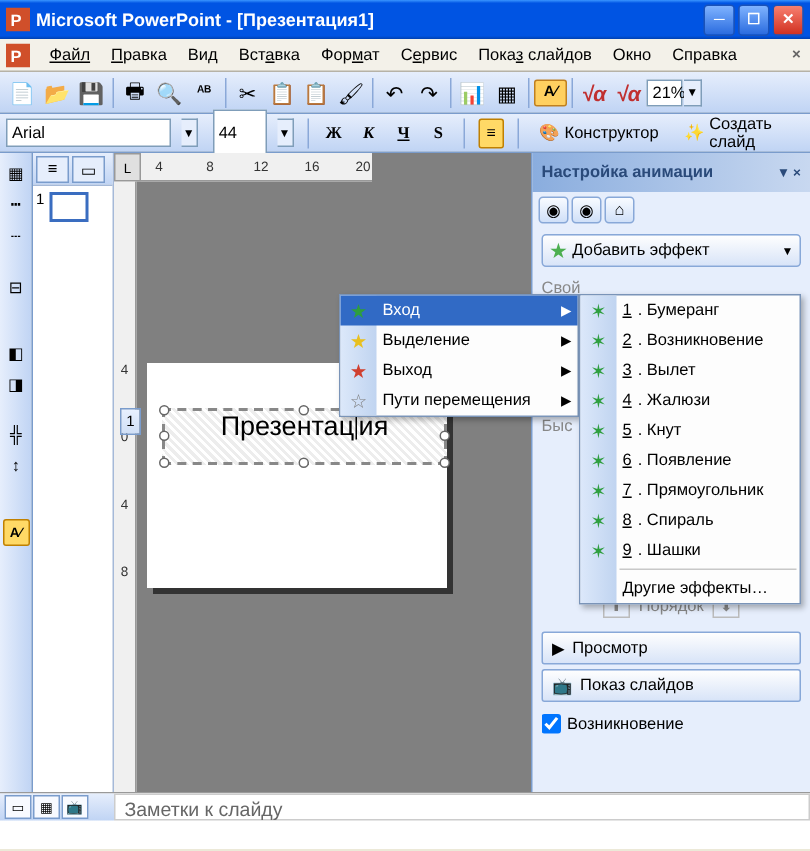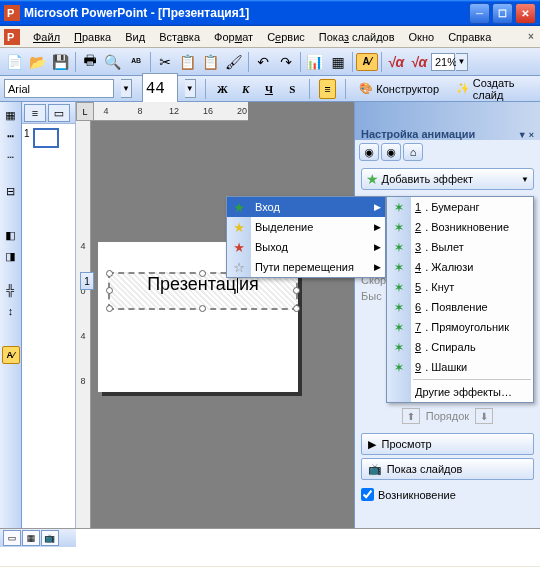--- a/index.html
+++ b/index.html
@@ -19,21 +19,21 @@
 .menubar .mdi-close { margin-left: auto; width: 14px; height: 14px; font-size: 10px; font-weight:bold; color:#666; display:flex; align-items:center; justify-content:center; }
 
 .toolbar { height: 28px; background: linear-gradient(to bottom, #e6eefc, #c0d4f4); display: flex; align-items: center; padding: 2px 4px; border-bottom: 1px solid #7a9ccc; gap: 1px; }
 .tbtn { width: 22px; height: 22px; display: flex; align-items: center; justify-content: center; border-radius: 2px; font-size: 14px; }
 .sep { width: 1px; height: 20px; background: #8aa8d8; margin: 0 2px; }
 .zoom-box { width: 24px; height: 18px; background: white; border: 1px solid #7f9db9; font-size: 11px; padding: 0 3px; display: flex; align-items: center; }
 .zoom-dd { width: 12px; height: 18px; background: #e6eefc; border: 1px solid #7f9db9; border-left: none; display:flex; align-items:center; justify-content:center; font-size:8px; }
 
 .fmt-bar { height: 26px; background: linear-gradient(to bottom, #e6eefc, #c0d4f4); display: flex; align-items: center; padding: 2px 4px; border-bottom: 1px solid #7a9ccc; gap: 7px; }
 .font-name { width: 110px; height: 19px; background: white; border: 1px solid #7f9db9; font-size: 11px; padding: 1px 3px; }
-.font-size { width: 36px; height: 32px; background: white; border: 1px solid #7f9db9; font-size: 16px; padding: 1px 3px; font-family: Liberation Mono, monospace; }
+.font-size { width: 36px; height: 32px; background: white; border: 1px solid #7f9db9; font-size: 11px; padding: 1px 3px; }
 .dd-arrow { width: 13px; height: 19px; background: #e6eefc; border: 1px solid #7f9db9; border-left: none; display:flex; align-items:center; justify-content:center; font-size:8px; }
 .fbtn { width: 20px; height: 20px; display:flex; align-items:center; justify-content:center; font-size:11px; font-weight:bold; font-family: "Times New Roman", serif; }
 .constructor-btn { height: 20px; padding: 0 5px; font-size: 11px; display: flex; align-items: center; gap: 3px; }
 
 .main-area { display: flex; height: 426px; position: relative; }
 .left-tools { width: 22px; background: linear-gradient(to right, #e6eefc, #c0d4f4); display: flex; flex-direction: column; align-items: center; padding-top: 4px; gap: 3px; border-right: 1px solid #7a9ccc; }
 .ltool { width: 18px; height: 18px; font-size: 11px; display:flex; align-items:center; justify-content:center; }
 .ltool.active { background: #ffd966; border: 1px solid #c08000; border-radius: 2px; }
 
 .outline-col { width: 54px; background: #fff; border-right: 1px solid #a5b9d8; }
@@ -51,21 +51,21 @@
 .ruler-v-num { position:absolute; font-size:9px; }
 
 .slide-area { position: absolute; left: 22px; top: 140px; }
 .slide-page-num { position:absolute; left:-18px; top:30px; width:14px; height:18px; background:linear-gradient(to bottom,#e8f0ff,#d0dff5); border:1px solid #7a9ccc; font-size:10px; display:flex; align-items:center; justify-content:center; }
 .slide { width: 200px; height: 150px; background: white; box-shadow: 4px 4px 0 rgba(0,0,0,0.6); position:relative; }
 .textbox { position: absolute; left: 10px; top: 30px; width: 190px; height: 38px; border: 2px dashed #888; background-image: repeating-linear-gradient(45deg, rgba(0,0,0,0.07) 0 2px, transparent 2px 4px); display:flex; justify-content:center; font-size: 18px; font-family: Arial; }
 .handle { position:absolute; width:7px; height:7px; border:1px solid #666; background:white; border-radius:50%; }
 .cursor { display:inline-block; width:1px; height:15px; background:black; margin:0 1px; vertical-align:middle; }
 
 .right-pane { width: 186px; background: #e6eefc; border-left: 1px solid #7a9ccc; font-size: 11px; }
-.rp-header { height: 38px; background: linear-gradient(to right, #8aadde, #c8d8f0); display: flex; align-items: flex-end; padding: 0 6px; font-weight: bold; color: #2a4a7a; }
+.rp-header { height: 26px; background: linear-gradient(to right, #8aadde, #c8d8f0); display: flex; align-items: center; padding: 0 6px; font-weight: bold; color: #2a4a7a; }
 .rp-header .rp-close { margin-left: auto; display:flex; gap:2px; font-size:9px; }
 .rp-nav { height: 24px; display:flex; align-items:center; padding: 2px 4px; gap: 2px; }
 .rp-nav-btn { width:20px; height:18px; border:1px solid #88a8d8; background:linear-gradient(to bottom,#f8fbff,#d0e0f8); border-radius:3px; display:flex; align-items:center; justify-content:center; font-size:11px; }
 .add-effect-btn { margin: 4px 6px; height: 22px; background: linear-gradient(to bottom,#fefefe,#d8e4f8); border: 1px solid #88a8d8; border-radius: 3px; display:flex; align-items:center; padding: 0 4px; font-size: 11px; gap:3px; }
 .add-effect-btn .star { color:#4caf50; font-size:14px; }
 .add-effect-btn .arrow { margin-left:auto; font-size:8px; }
 .rp-lbl { color:#888; font-size:11px; padding: 4px 6px 0; }
 .reorder { display:flex; align-items:center; justify-content:center; gap:6px; padding:6px; color:#888; font-size:11px; }
 .reorder .arr { width:18px; height:16px; border:1px solid #bbb; display:flex; align-items:center; justify-content:center; font-size:10px; }
 .bigbtn { margin: 3px 6px; height: 22px; background: linear-gradient(to bottom,#fefefe,#d8e4f8); border: 1px solid #88a8d8; border-radius: 2px; display:flex; align-items:center; padding: 0 6px; font-size: 11px; gap:5px; }
@@ -289,20 +289,21 @@
   </div>
 </div>
 
 <div class="notes-area">
   <div class="notes-header">
     <div class="view-btns">
       <div class="vbtn">▭</div>
       <div class="vbtn">▦</div>
       <div class="vbtn">📺</div>
     </div>
+    <div class="notes-text">Заметки к слайду</div>
   </div>
 </div>
 
 <div class="submenu" style="left:226px; top:196px; width:160px;">
   <div class="stripe"></div>
   <div class="submenu-row hov">
     <span class="ico star-ico green">★</span>
     <span>Вход</span>
     <span class="arrow-r">▶</span>
   </div>

